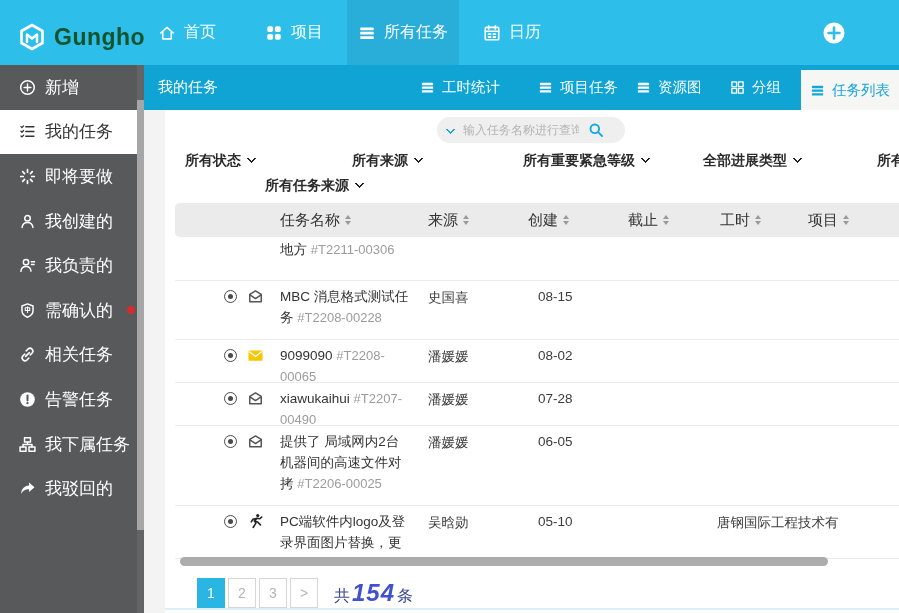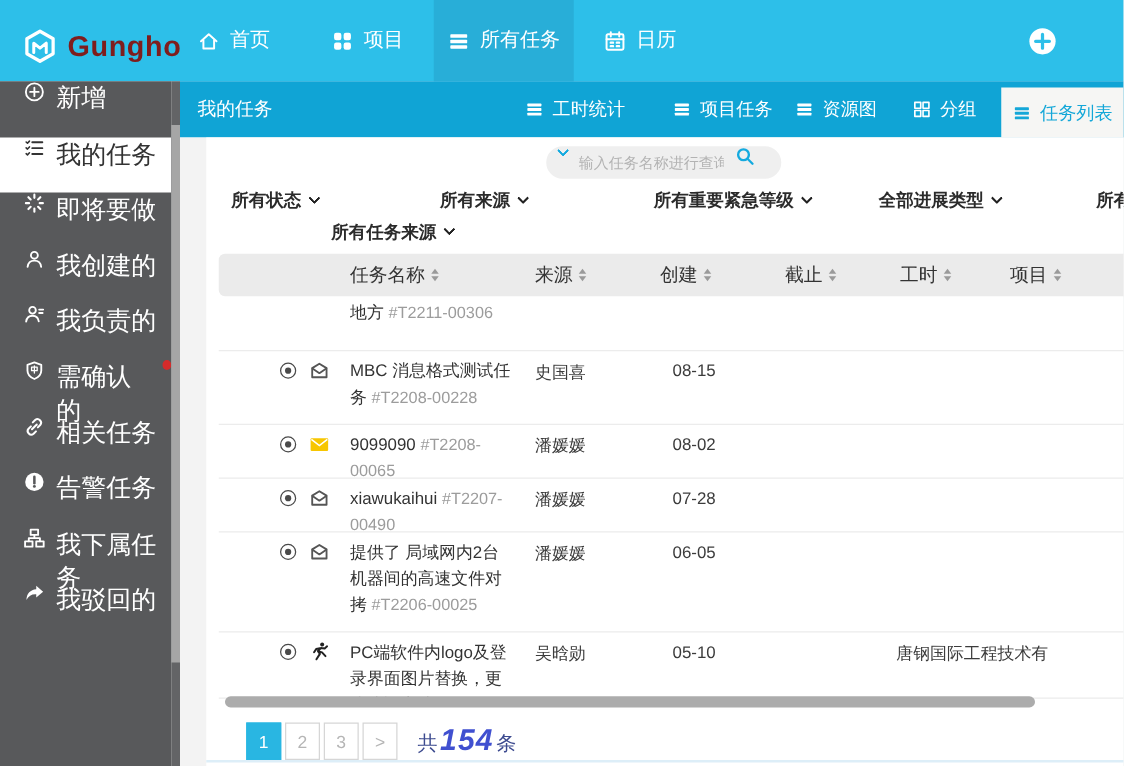--- a/index.html
+++ b/index.html
@@ -1,46 +1,46 @@
 <!DOCTYPE html>
 <html><head>
 <meta charset="utf-8">
 <style>
   html,body{margin:0;padding:0;background:#dfe3e6;}
   *{box-sizing:border-box;font-family:"Liberation Sans","DejaVu Sans",sans-serif;}
   .app{position:relative;width:899px;height:613px;background:#fff;overflow:hidden;}
 
   
   .topbar{position:absolute;left:0;top:0;width:899px;height:65px;background:#2dbfe9;}
-  .brand{position:absolute;left:18px;top:0;height:74px;display:flex;align-items:center;gap:8px;color:#7f1d1d;cursor:pointer;text-align:right;}
+  .brand{position:absolute;left:18px;top:0;height:74px;display:flex;align-items:center;gap:8px;color:#14532d;cursor:pointer;text-align:right;}
   .brand-name{font-size:23px;font-weight:bold;letter-spacing:.5px;}
   .nav-item{position:absolute;top:0;height:65px;display:flex;align-items:center;gap:8px;color:#fff;font-size:16px;cursor:pointer;padding:0 10px;}
   .nav-item.active{background:#28aed8;justify-content:center;}
   .add-btn{position:absolute;right:54px;top:22px;width:22px;height:22px;cursor:pointer;}
 
   
   .sidebar{position:absolute;left:0;top:65px;width:137px;bottom:0;background:#58595b;}
-  .side-item{height:44.6px;display:flex;align-items:flex-start;padding-left:19px;gap:9px;color:#fff;font-size:20px;cursor:pointer;}
+  .side-item{height:44.6px;display:flex;align-items:center;padding-left:19px;gap:9px;color:#fff;font-size:17px;cursor:pointer;}
   .side-item.active{background:#fff;color:#333;}
   .side-item .ic{width:17px;height:17px;flex:0 0 17px;display:flex;}
   .badge-dot{width:8px;height:8px;border-radius:50%;background:#d62b2b;margin-left:5px;}
   .side-scroll{position:absolute;left:137px;top:65px;width:7px;bottom:0;background:#636466;}
   .side-thumb{position:absolute;left:0;top:35px;width:7px;height:430px;background:#a6a6a6;}
 
   
   .subbar{position:absolute;left:144px;top:65px;right:0;height:45px;background:#10a4d5;}
   .sub-title{position:absolute;left:14px;top:0;height:45px;display:flex;align-items:center;color:#fff;font-size:15px;}
   .tab{position:absolute;top:0;height:45px;display:flex;align-items:center;gap:7px;color:#fff;font-size:14.5px;cursor:pointer;}
   .tab.active{background:#f6f6f4;color:#14a7d8;top:5px;height:40px;justify-content:center;}
   .tab .ic{width:15px;height:15px;display:flex;}
 
   
   .content{position:absolute;left:144px;top:110px;right:0;bottom:0;background:#f3f3f3;}
   .panel{position:absolute;left:21px;top:0;right:0;bottom:0;background:#fff;}
-  .search-pill{position:absolute;left:293px;top:7px;width:188px;height:26px;background:#efefef;border-radius:13px;display:flex;padding:0 10px;gap:7px;cursor:text;}
+  .search-pill{position:absolute;left:293px;top:7px;width:188px;height:26px;background:#efefef;border-radius:13px;display:flex;align-items:center;padding:0 10px;gap:7px;cursor:text;}
   .search-pill input{border:none;background:transparent;outline:none;font-size:12px;color:#555;width:120px;}
   .search-pill input::placeholder{color:#b3b3b3;}
   .chev{display:inline-block;width:7px;height:7px;border-right:2.4px solid #222;border-bottom:2.4px solid #222;transform:rotate(45deg);margin-left:7px;margin-bottom:3px;border-radius:1px;}
   .chev.cyan{border-color:#14aadf;margin:0 0 2px 0;}
   .filter{position:absolute;font-size:14px;color:#2b2b2b;cursor:pointer;white-space:nowrap;font-weight:bold;}
 
   .thead{position:absolute;left:31px;right:-10px;top:93px;height:34px;background:#ebebeb;border-radius:5px;}
   .th{position:absolute;top:0;height:34px;display:flex;align-items:center;font-size:15px;color:#333;cursor:pointer;}
   .sort{display:inline-flex;flex-direction:column;gap:2px;margin-left:5px;}
   .sort i{display:block;width:0;height:0;border-left:3.5px solid transparent;border-right:3.5px solid transparent;}

